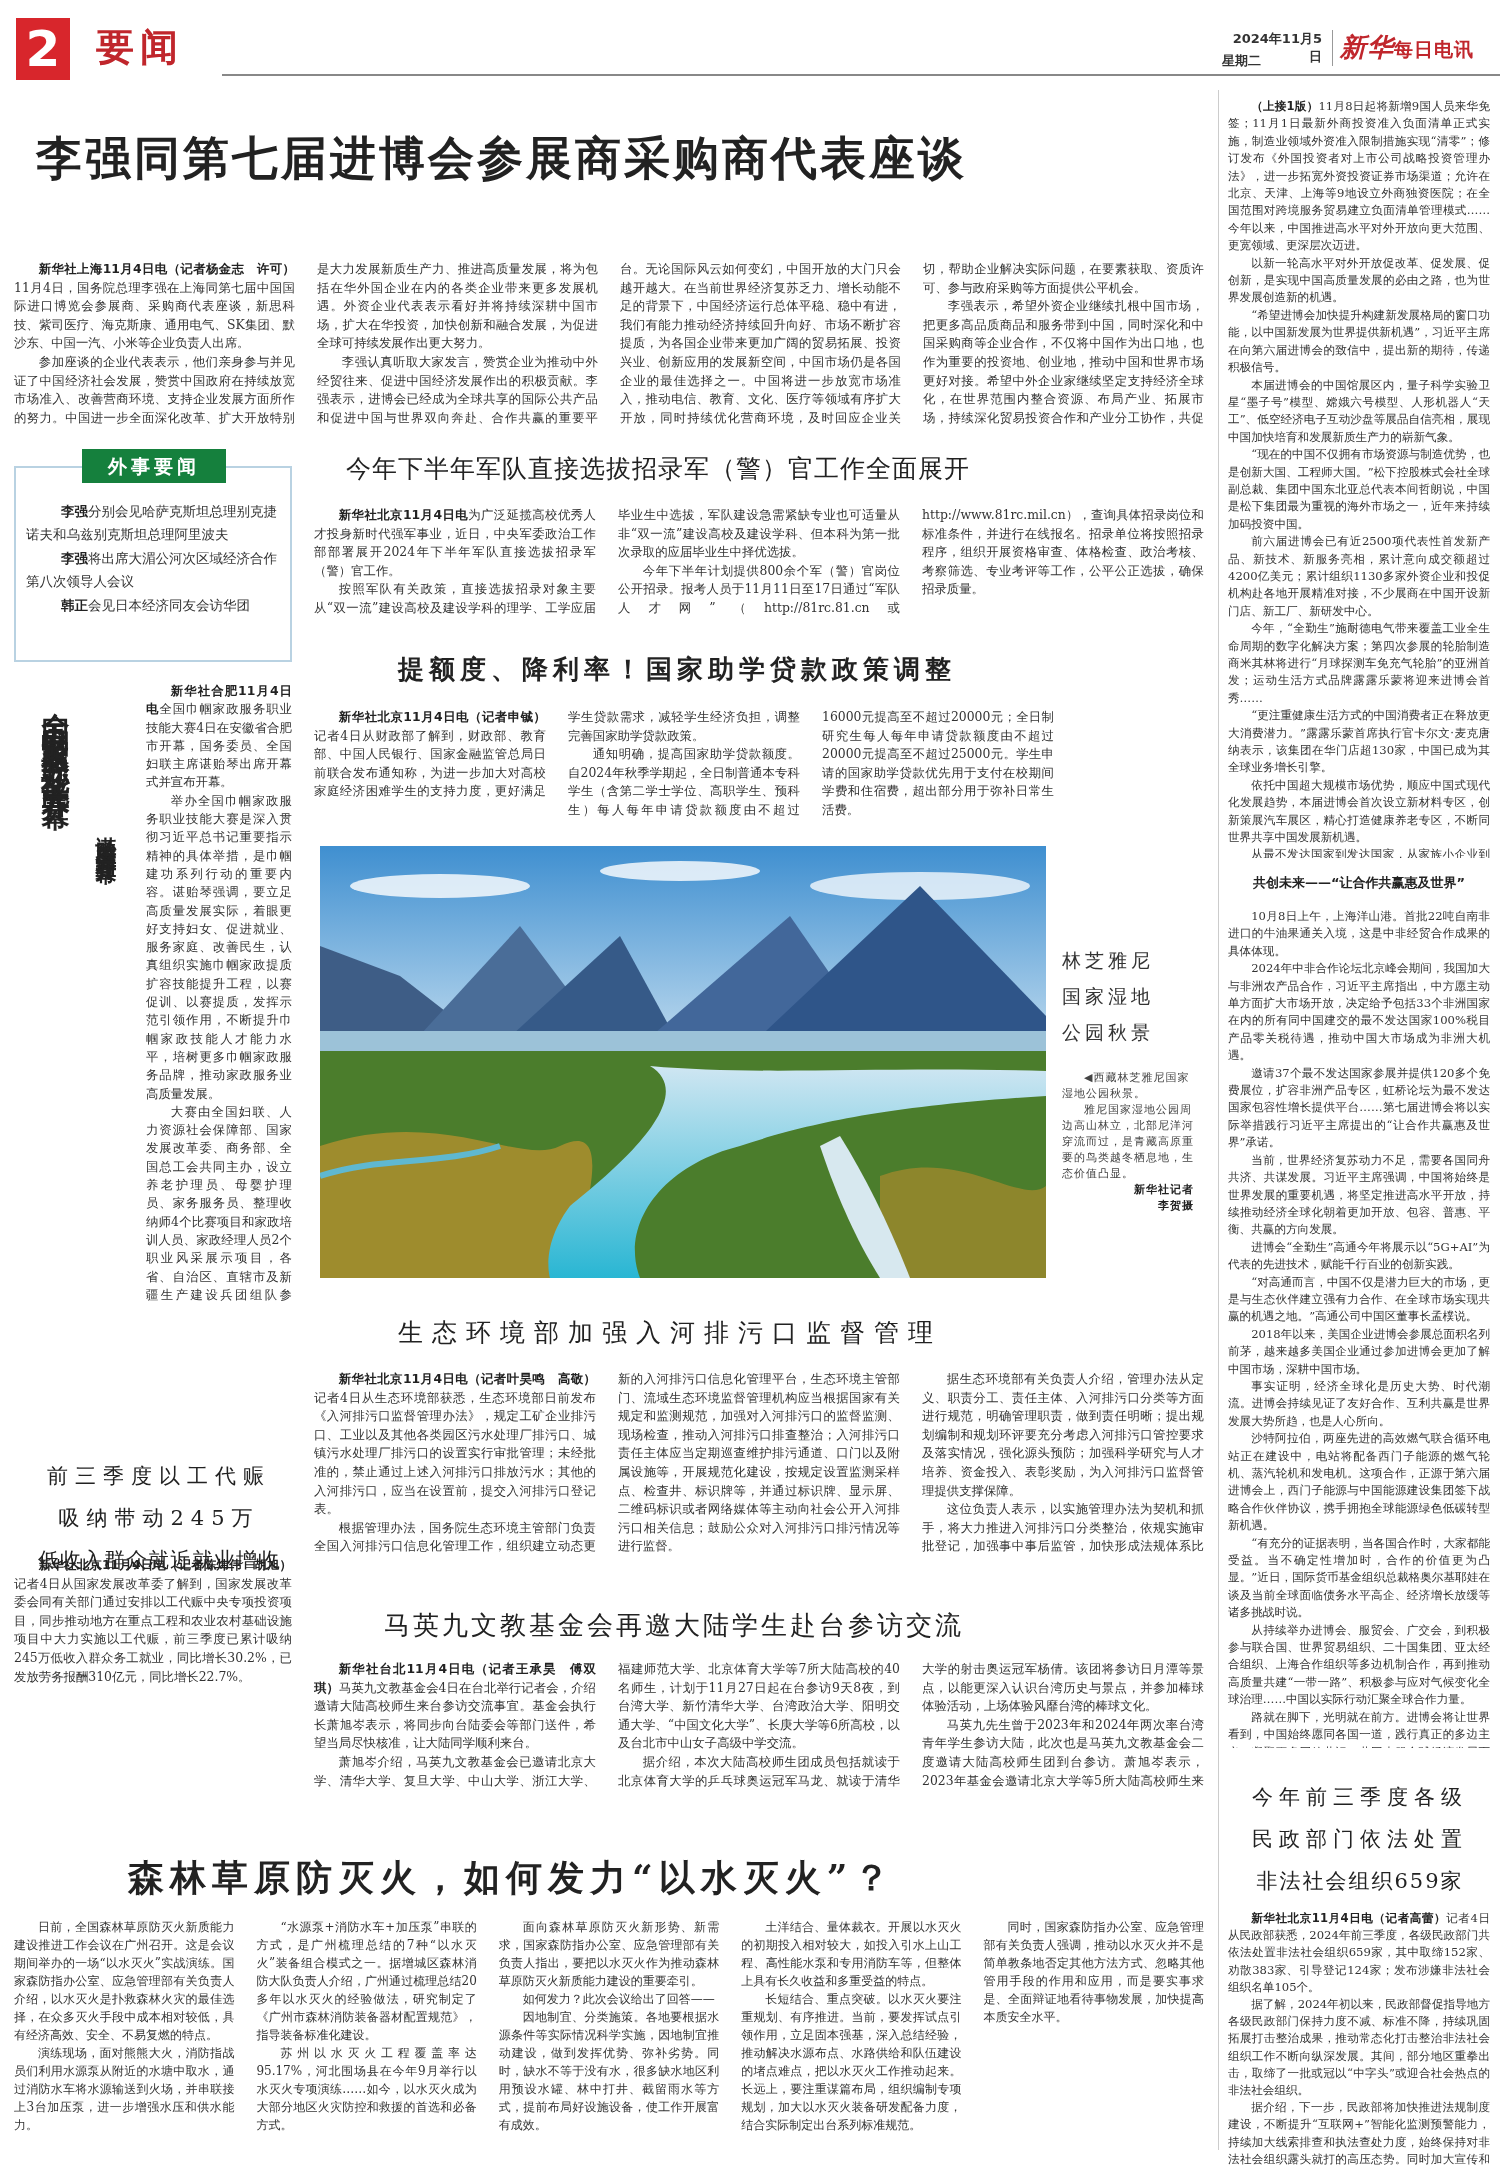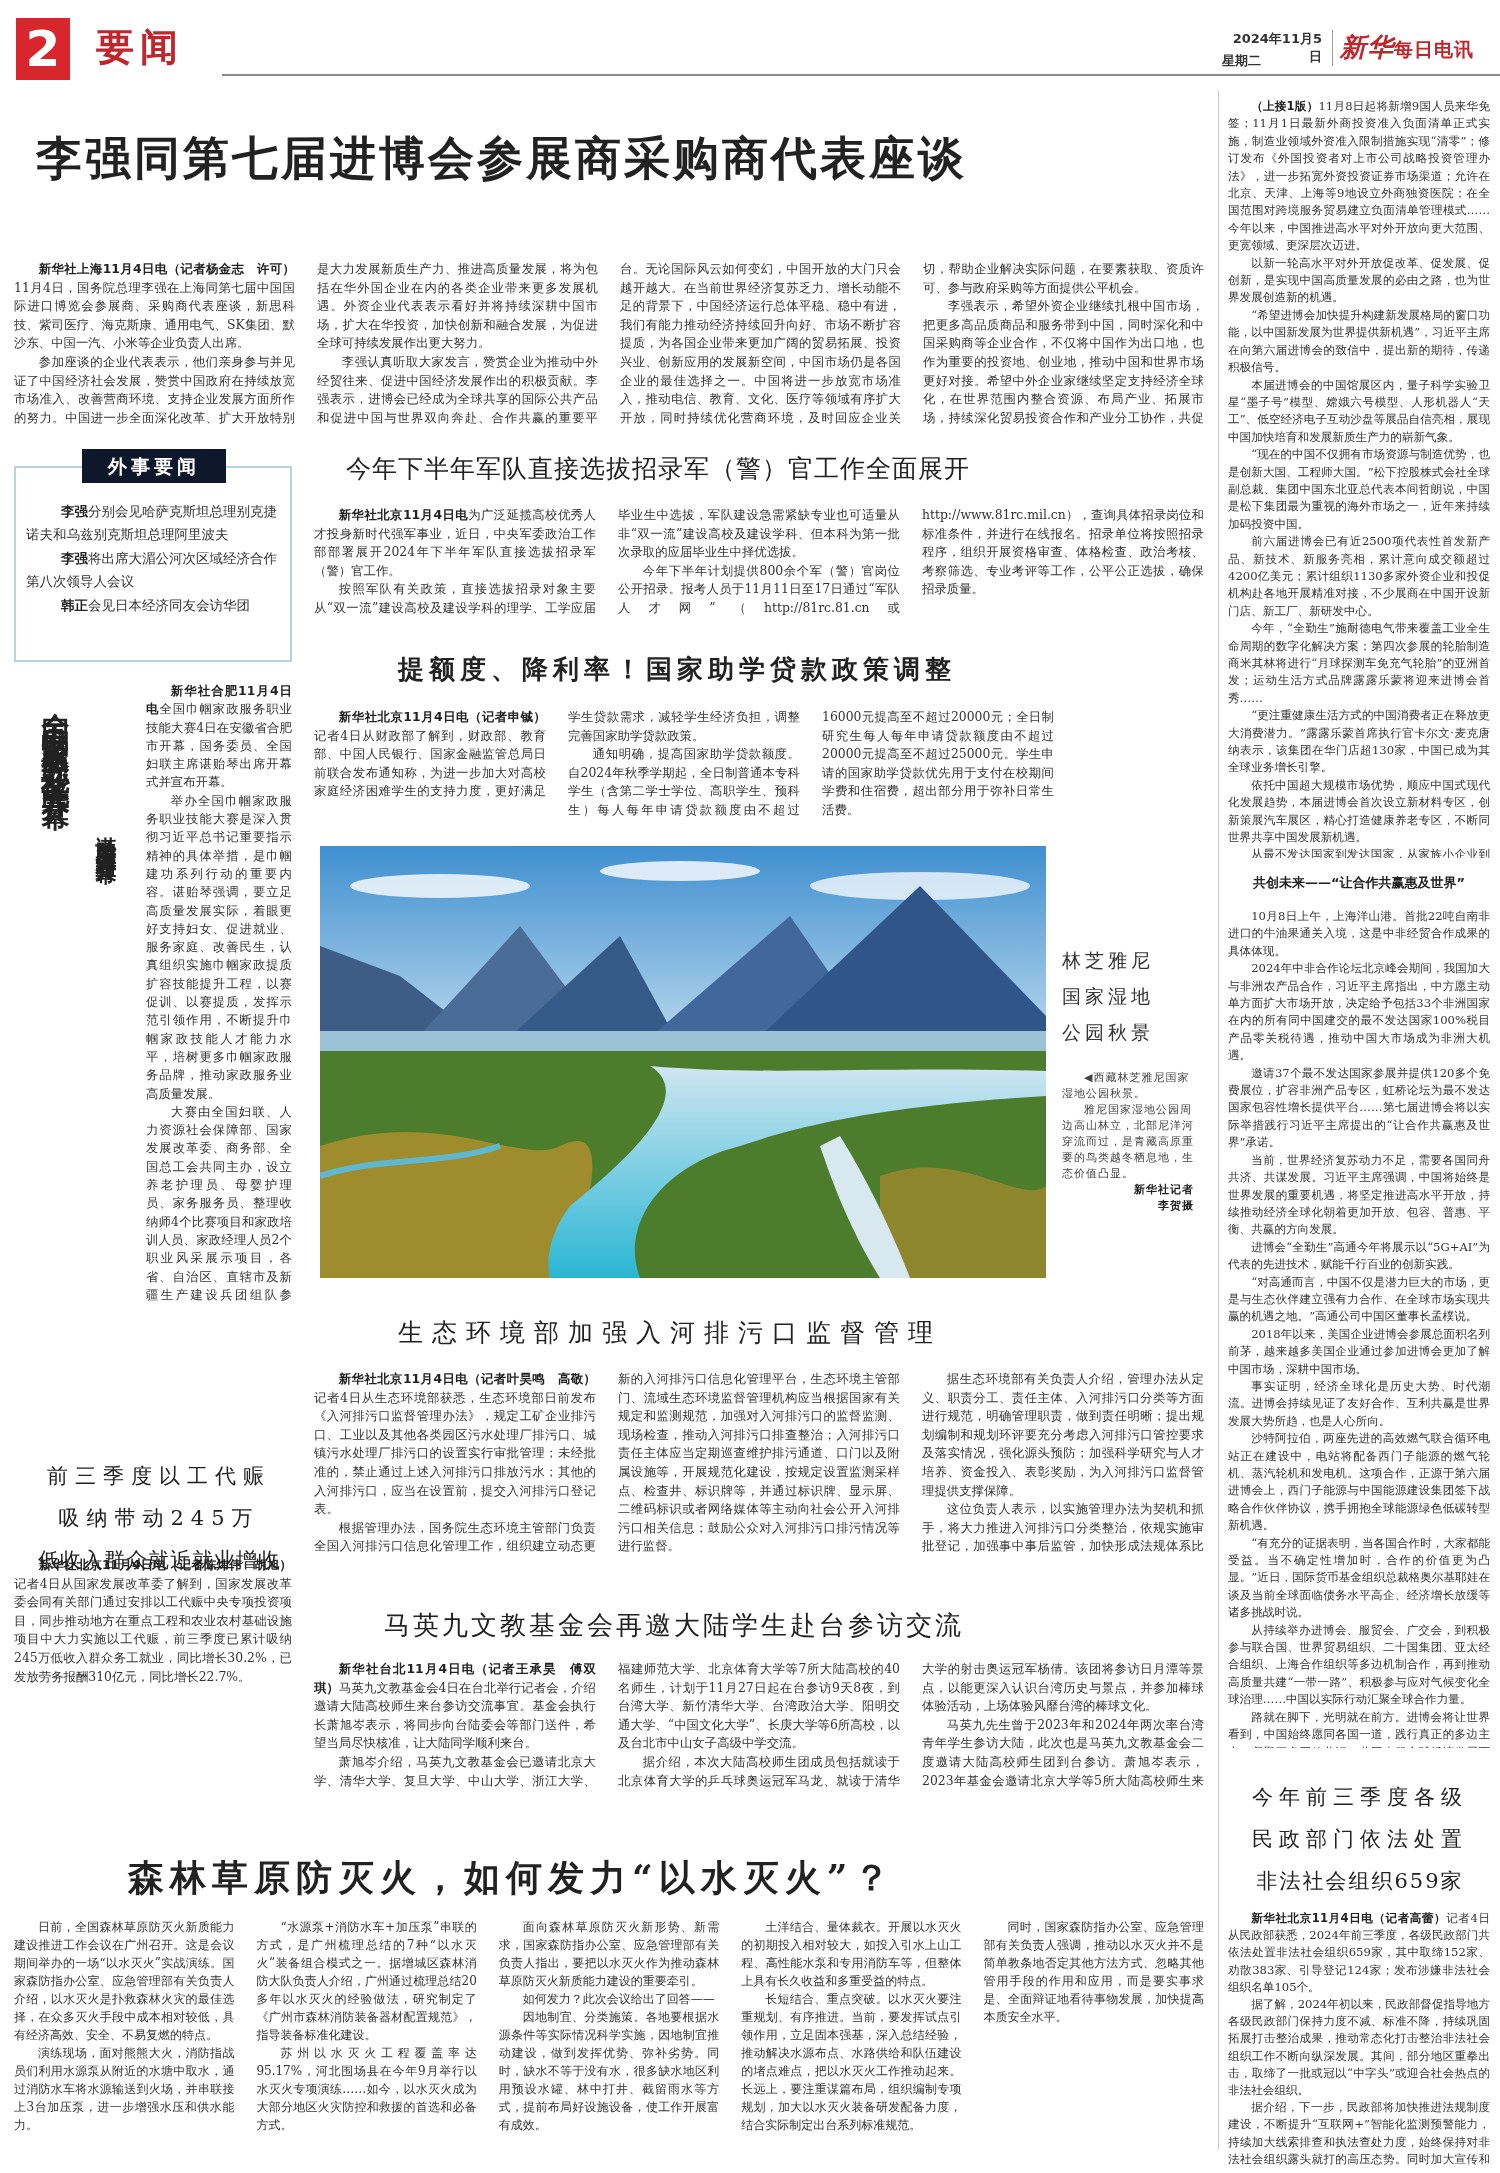--- a/index.html
+++ b/index.html
@@ -20,21 +20,21 @@
 #weekday{left:1222px;top:52px;font-family:"DejaVu Sans","Liberation Sans",sans-serif;font-weight:bold;font-size:13px;color:#333;text-align:left;width:100px}
 #hdr-divider{left:1332px;top:30px;width:1px;height:36px;background:#999}
 #brand{left:1340px;top:30px;font-size:26px;color:#c0262c;font-weight:bold;font-style:italic;letter-spacing:1px;white-space:nowrap}
 #brand .b2{font-size:19px;font-style:normal;font-weight:bold}
 
 #right-divider{left:1218px;top:90px;width:1px;height:2060px;background:#ccc}
 
 #main-hl{left:36px;top:128px;font-size:46px;letter-spacing:3px}
 
 #fa-box{left:14px;top:466px;width:278px;height:196px;border:2px solid #b9d2e2}
-#fa-tag{left:82px;top:449px;width:144px;height:34px;background:#0f172a;color:#fff;font-family:"DejaVu Sans","Liberation Sans",sans-serif;font-weight:bold;font-size:19px;line-height:34px;text-align:center;letter-spacing:4px}
+#fa-tag{left:82px;top:449px;width:144px;height:34px;background:#15803d;color:#fff;font-family:"DejaVu Sans","Liberation Sans",sans-serif;font-weight:bold;font-size:19px;line-height:34px;text-align:center;letter-spacing:4px}
 #fa-list{left:26px;top:500px;width:256px;font-size:13.5px;line-height:23px;color:#333}
 #fa-list p{text-indent:2.6em;margin-bottom:1px}
 #fa-list .nm{font-family:"DejaVu Sans","Liberation Sans",sans-serif;font-weight:bold;color:#222}
 
 .vtext{writing-mode:vertical-rl;font-family:"DejaVu Serif","Liberation Serif",serif;color:#222}
 #women-hl{left:36px;top:690px;font-size:28px;letter-spacing:6px;font-weight:bold}
 #women-sub{left:92px;top:820px;font-size:21px;letter-spacing:3px;font-weight:bold}
 #photo-caption-title{left:1062px;top:942px;font-size:19px;line-height:36px;letter-spacing:4px;color:#333}
 </style>
 </head>

